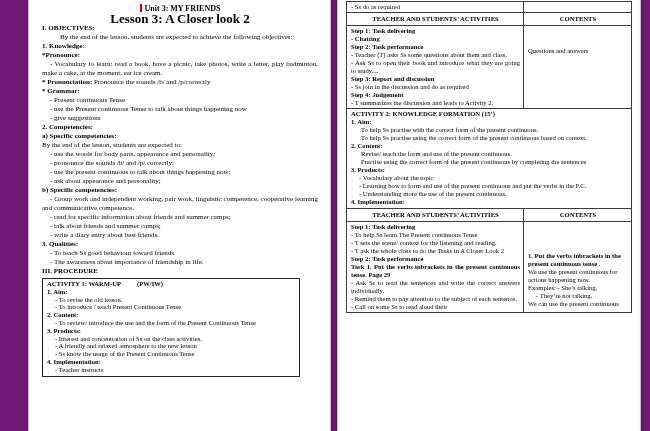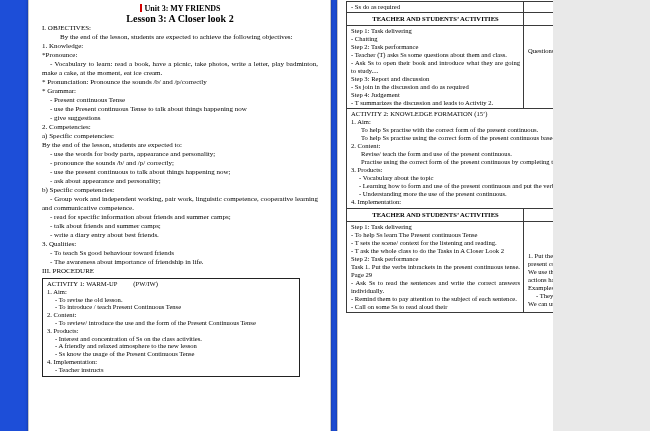--- a/index.html
+++ b/index.html
@@ -1,25 +1,25 @@
 <!DOCTYPE html>
 <html><head>
 <meta charset="utf-8">
 <style>
   html,body{margin:0;padding:0;background:#e9e9e9;}
-  .screen{position:relative;width:553px;height:431px;overflow:hidden;background:#1d4ed8;
+  .screen{position:relative;width:650px;height:431px;overflow:hidden;background:#701a75;
           font-family:"Liberation Serif","DejaVu Serif",serif;color:#000;}
   .page{position:absolute;top:-2px;background:#fff;border:1px solid #c6c6c6;
         box-shadow:0 1px 3px rgba(0,0,0,.35);box-sizing:border-box;}
   .pageL{left:28px;width:303px;height:440px;padding:5px 12px 0 13px;font-size:7px;line-height:9px;}
   .pageR{left:337px;width:304px;height:440px;padding:2px 8px 0 8px;font-size:6.6px;line-height:8px;}
   .title{text-align:center;font-weight:bold;font-size:8px;line-height:10px;}
-  .title2{text-align:center;font-weight:bold;font-size:10px;line-height:9px;margin-bottom:1px;}
+  .title2{text-align:center;font-weight:bold;font-size:13px;line-height:9px;margin-bottom:1px;}
   .ln{min-height:1px;}
-  .b{font-weight:normal;}
+  .b{font-weight:bold;}
   .ind{text-indent:18px;}
   .it{text-indent:8px;}
   .ind8{text-indent:10px;}
   .just{text-align:justify;}
   .revbar{display:inline-block;width:2px;height:8px;background:#d40000;margin-right:3px;vertical-align:-1px;}
   .act1{border:1px solid #222;width:258px;margin-top:2px;padding:1px 4px 2px 4px;
         font-size:6.6px;line-height:7.8px;box-sizing:border-box;}
   .a1mode{margin-left:16px;}
   .tbl{display:grid;grid-template-columns:177px 1fr;border-left:1px solid #3a3a3a;border-top:1px solid #3a3a3a;}
   .cell{border-right:1px solid #3a3a3a;border-bottom:1px solid #3a3a3a;padding:1px 3px 1px 4px;}

